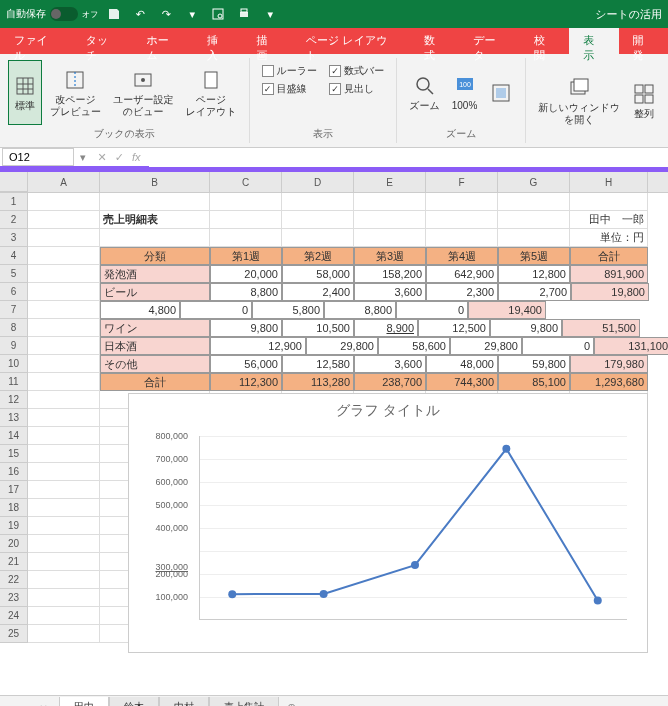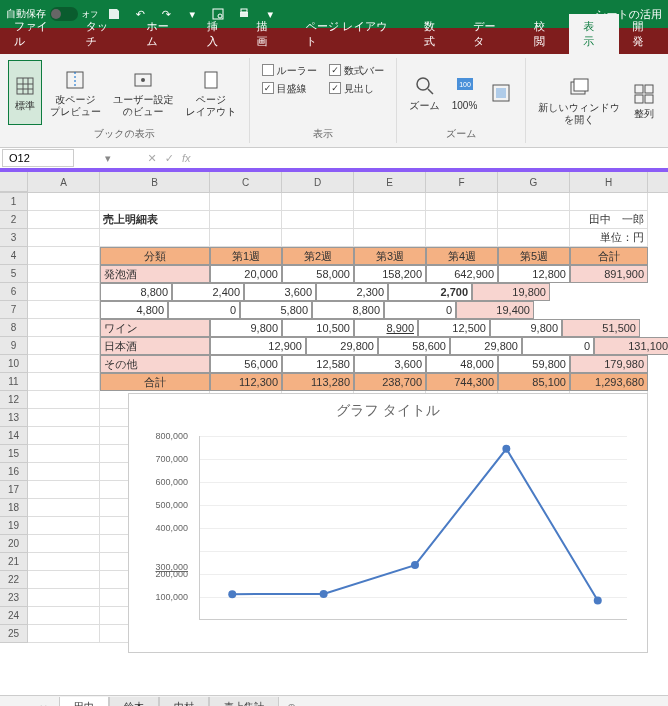--- a/index.html
+++ b/index.html
@@ -6,38 +6,38 @@
     body { font-family: "Yu Gothic", "Meiryo", sans-serif; font-size: 11px; width: 668px; height: 706px; overflow: hidden; background: #fff; color: #333; }
     
     .titlebar { background: #0d7c3f; color: #fff; height: 28px; display: flex; align-items: center; padding: 0 6px; gap: 8px; }
     .autosave { display: flex; align-items: center; gap: 4px; font-size: 10px; }
     .autosave-toggle { background: #0a5c2e; border-radius: 8px; width: 28px; height: 14px; display: flex; align-items: center; padding: 1px; }
     .autosave-knob { background: #666; width: 10px; height: 10px; border-radius: 50%; }
     .qat { display: flex; gap: 10px; align-items: center; }
     .qat-icon { width: 16px; height: 16px; display: flex; align-items: center; justify-content: center; cursor: pointer; color: #fff; }
     .titlebar-right { margin-left: auto; font-size: 11px; }
     
-    .tabs { background: #7f1d1d; display: flex; padding: 0; height: 26px; align-items: flex-end; }
+    .tabs { background: #ef4444; display: flex; padding: 0; height: 26px; }
     .tab { padding: 5px 14px; color: #fff; cursor: pointer; font-size: 11px; }
     .tab.active { background: #f3f3f3; color: #0d7c3f; }
     
     .ribbon { background: #f3f3f3; border-bottom: 1px solid #ccc; display: flex; height: 94px; padding: 4px 0; }
     .ribbon-group { border-right: 1px solid #ddd; padding: 2px 8px; display: flex; flex-direction: column; }
     .ribbon-group-content { display: flex; gap: 4px; flex: 1; }
     .ribbon-group-label { font-size: 10px; color: #666; text-align: center; padding-top: 2px; }
     .ribbon-btn { display: flex; flex-direction: column; align-items: center; justify-content: center; padding: 2px 4px; cursor: pointer; gap: 2px; }
     .ribbon-btn-icon { width: 24px; height: 24px; display: flex; align-items: center; justify-content: center; }
     .ribbon-btn-label { font-size: 10px; text-align: center; line-height: 1.2; }
     .ribbon-btn.active { background: #d4e8da; border: 1px solid #0d7c3f; }
     .ribbon-checks { display: flex; flex-direction: column; gap: 4px; padding: 4px; }
-    .ribbon-check { display: flex; gap: 3px; font-size: 10px; cursor: pointer; }
+    .ribbon-check { display: flex; align-items: center; gap: 3px; font-size: 10px; cursor: pointer; }
     .check-box { width: 12px; height: 12px; border: 1px solid #888; display: flex; align-items: center; justify-content: center; background: #fff; }
     .check-box.checked::after { content: "✓"; font-size: 9px; color: #333; }
     
-    .formula-bar { display: flex; align-items: center; border-bottom: 4px solid #8b5cf6; height: 24px; background: #fff; gap: 25px; }
+    .formula-bar { display: flex; align-items: center; border-bottom: 6px solid #8b5cf6; height: 24px; background: #fff; }
     .name-box { width: 72px; border: 1px solid #ccc; padding: 2px 6px; font-size: 11px; margin: 2px; }
     .fb-btns { display: flex; gap: 8px; padding: 0 8px; color: #aaa; }
     .fb-input { flex: 1; padding: 2px 6px; border: none; }
     
     .sheet-area { display: flex; height: 502px; overflow: hidden; }
     .col-headers { display: flex; background: #e8e8e8; border-bottom: 1px solid #ccc; }
     .corner { width: 28px; height: 20px; background: #e8e8e8; border-right: 1px solid #ccc; border-bottom: 1px solid #ccc; }
     .col-h { height: 20px; border-right: 1px solid #ccc; display: flex; align-items: center; justify-content: center; font-size: 10px; color: #555; background: #e8e8e8; }
     .row-headers { display: flex; flex-direction: column; }
     .row-h { width: 28px; height: 18px; border-bottom: 1px solid #ccc; border-right: 1px solid #ccc; display: flex; align-items: center; justify-content: center; font-size: 10px; color: #555; background: #e8e8e8; }
@@ -354,30 +354,31 @@
             <div class="cell hdr-pink" style="width: 110px;">発泡酒</div>
             <div class="cell data rt" style="width: 72px;">20,000</div>
             <div class="cell data rt" style="width: 72px;">58,000</div>
             <div class="cell data rt" style="width: 72px;">158,200</div>
             <div class="cell data rt" style="width: 72px;">642,900</div>
             <div class="cell data rt" style="width: 72px;">12,800</div>
             <div class="cell total-col rt" style="width: 78px;">891,900</div>
           </div>
           <div class="row">
             <div class="cell " style="width: 72px;"></div>
+            <div class="cell hdr-pink" style="width: 110px;">ビール</div>
             <div class="cell data rt" style="width: 72px;">8,800</div>
             <div class="cell data rt" style="width: 72px;">2,400</div>
             <div class="cell data rt" style="width: 72px;">3,600</div>
             <div class="cell data rt" style="width: 72px;">2,300</div>
-            <div class="cell data rt" style="width: 84px; font-weight: bold;">2,700</div>
+            <div class="cell data rt" style="width: 73px;">2,700</div>
             <div class="cell total-col rt" style="width: 78px;">19,800</div>
           </div>
           <div class="row">
             <div class="cell " style="width: 72px;"></div>
-            <div class="cell data rt" style="width: 68px; padding-left: 23px;">4,800</div>
+            <div class="cell data rt" style="width: 80px; padding-left: 23px;">4,800</div>
             <div class="cell data rt" style="width: 72px;">0</div>
             <div class="cell data rt" style="width: 72px;">5,800</div>
             <div class="cell data rt" style="width: 72px;">8,800</div>
             <div class="cell data rt" style="width: 72px;">0</div>
             <div class="cell total-col rt" style="width: 78px;">19,400</div>
           </div>
           <div class="row">
             <div class="cell " style="width: 72px;"></div>
             <div class="cell hdr-pink" style="width: 110px;">ワイン</div>
             <div class="cell data rt" style="width: 72px;">9,800</div>

